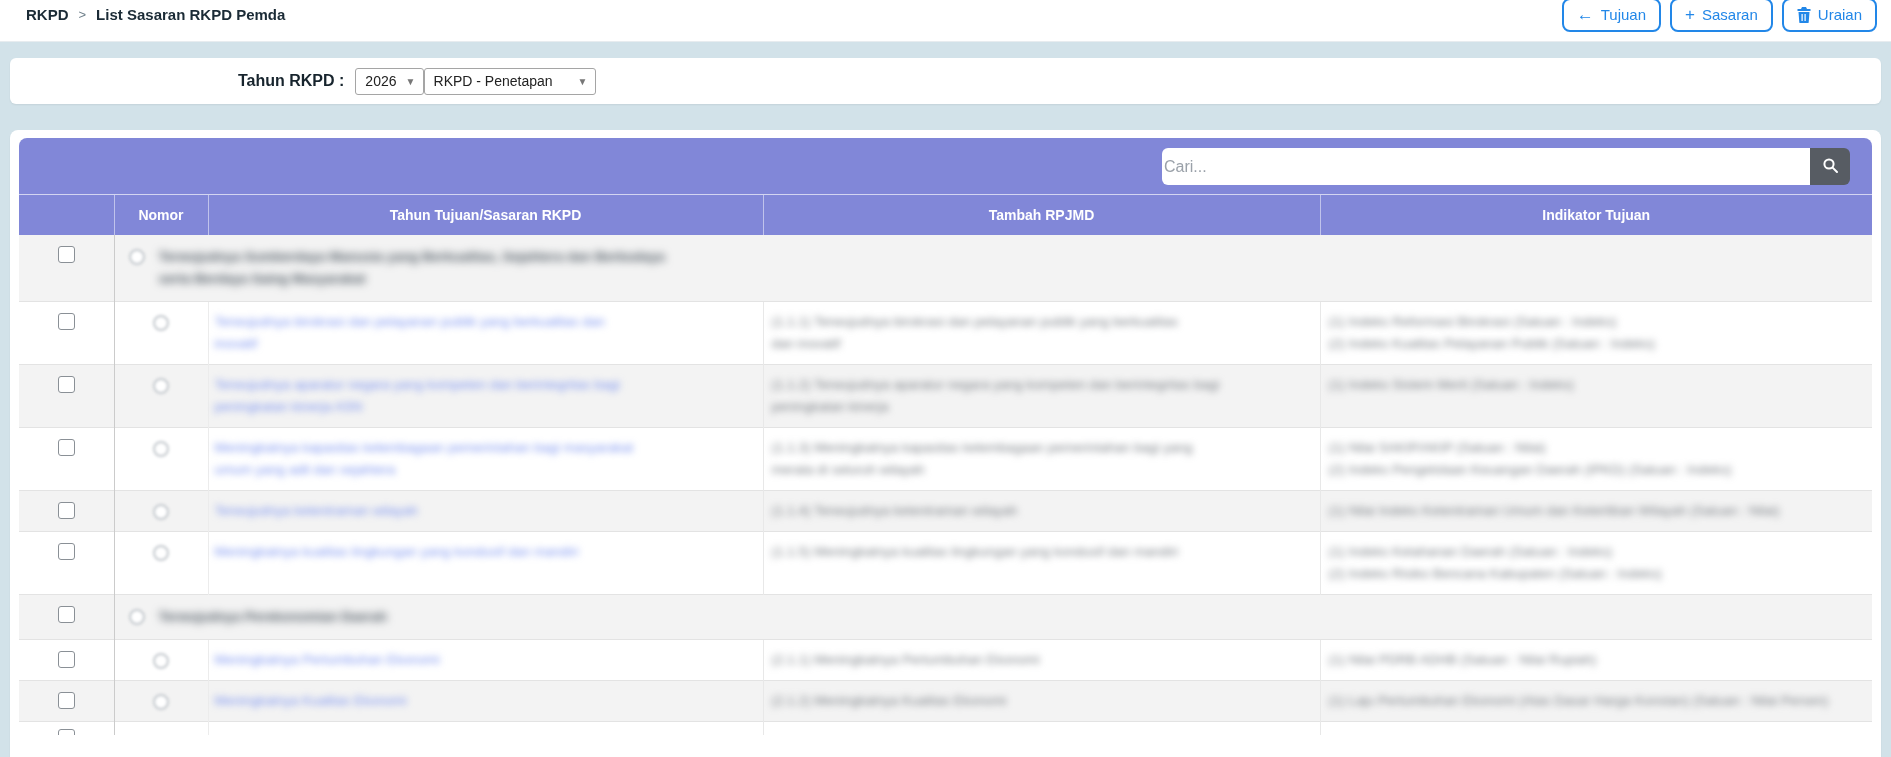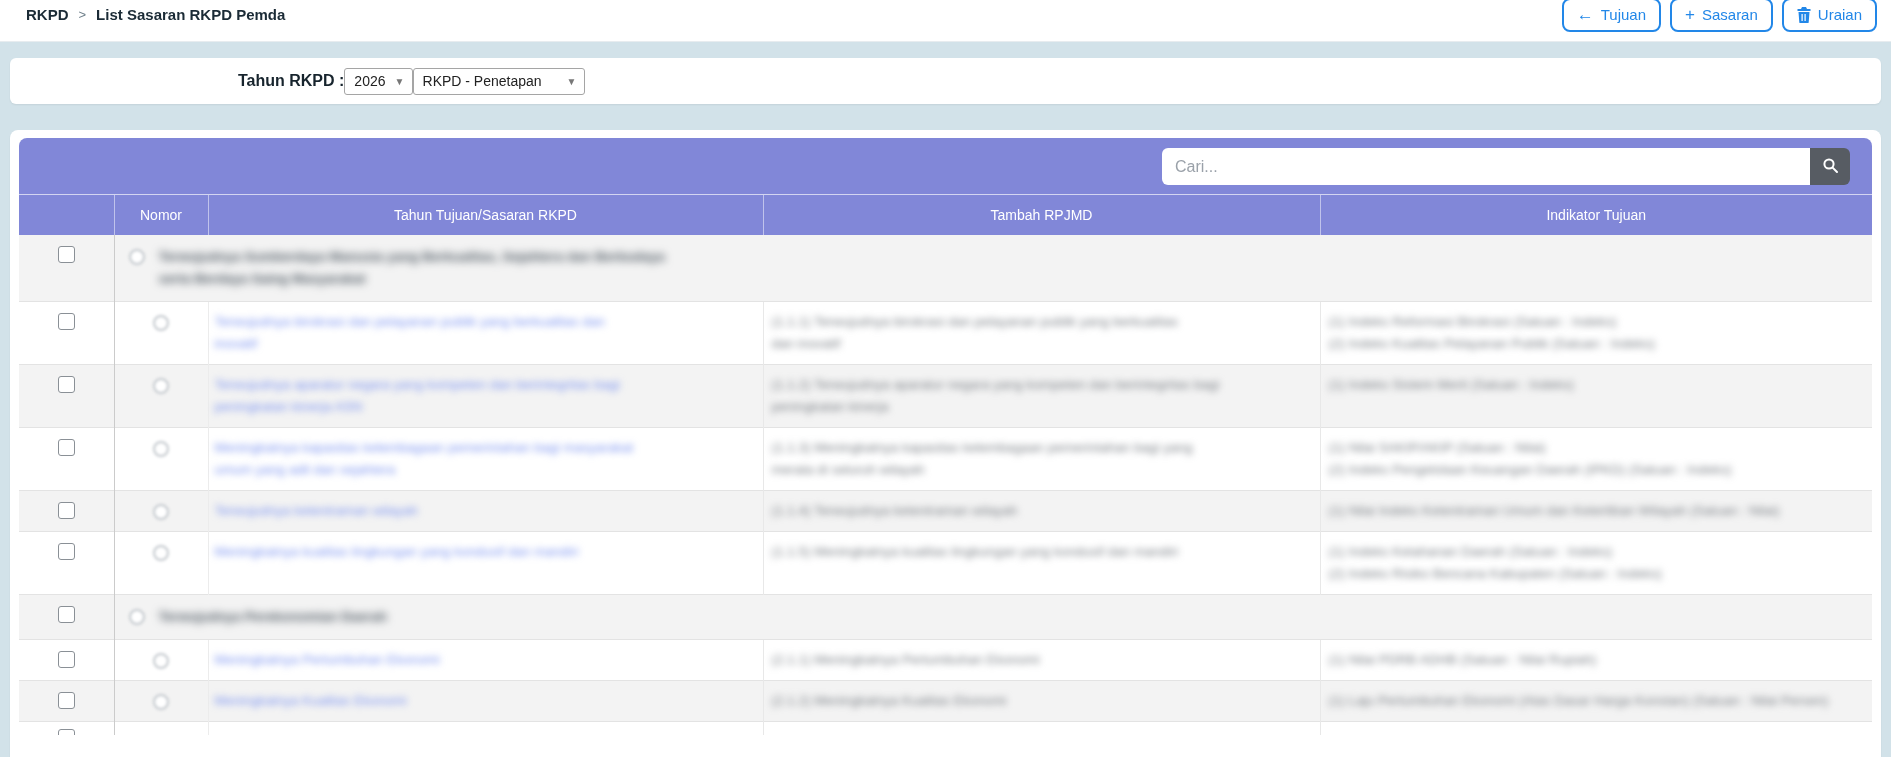--- a/index.html
+++ b/index.html
@@ -30,47 +30,47 @@
     margin:16px 10px 0 10px; height:46px; background:#fff; border-radius:6px;
     display:flex; align-items:center; box-shadow:0 1px 2px rgba(0,0,0,.07);
   }
   .filter-label { margin-left:228px; font-size:16px; font-weight:bold; color:#17242d; }
   .select {
     position:relative; height:27px; border:1px solid #a5a5a5; border-radius:3px;
     background:#fff; font-size:14px; color:#222; display:flex; align-items:center;
     padding:0 26px 0 9px; cursor:pointer;
   }
   .select .chev { position:absolute; right:7px; top:7px; font-size:10px; color:#777; }
-  .sel-year { min-width:60px;text-align:right; }
+  .sel-year { margin-left:11px; min-width:60px;text-align:right; }
   .sel-stage { min-width:172px; }
   
   .table-card {
     margin:26px 10px 0 10px; background:#fff; border-radius:8px;
     padding:8px 9px; height:640px; box-shadow:0 1px 2px rgba(0,0,0,.07);
   }
   .search-band {
     background:#8187d8; border-radius:8px 8px 0 0; height:57px; position:relative;
     border-bottom:1px solid rgba(255,255,255,.65);
   }
   .search-input {
     position:absolute; top:10px; right:62px; width:648px; height:37px;
-    border:none; border-radius:6px 0 0 6px; padding:0 13px; font-size:16px;
+    border:none; border-radius:6px 0 0 6px; padding:0 2px; font-size:16px;
     font-family:inherit; color:#333; outline:none;
   }
   .search-input::placeholder { color:#9aa1a9; }
   .search-btn {
     position:absolute; top:10px; right:22px; width:40px; height:37px;
     background:#575c63; border:none; border-radius:0 6px 6px 0; cursor:pointer;
     display:flex; align-items:center; justify-content:center;
   }
   table { width:100%; border-collapse:collapse; table-layout:fixed; }
   col.c-cb{width:95px} col.c-no{width:94px} col.c-ur{width:555px}
   col.c-sa{width:557px} col.c-in{width:auto}
   thead th {
-    background:#8187d8; color:#fff; font-size:14px; font-weight:normal;
+    background:#8187d8; color:#fff; font-size:14px; font-weight:bold;
     height:40px; text-align:center; vertical-align:middle;
   }
   thead th + th { border-left:1px solid rgba(255,255,255,.5); }
   tbody tr:nth-child(odd) { background:#f3f3f3; }
   tbody tr + tr td { border-top:1px solid #e3e3e3; }
   td { vertical-align:top; font-size:13.5px; line-height:22px; }
   td.cb-cell { text-align:center; padding-top:11px; border-right:1px solid #cbcbcb; }
   td.no-cell { padding-top:13px; }
   td.ur-cell { padding:9px 10px 9px 6px; border-left:1px solid #ececec; }
   td.sa-cell, td.in-cell { padding:9px 8px; border-left:1px solid #e8e8e8; }

